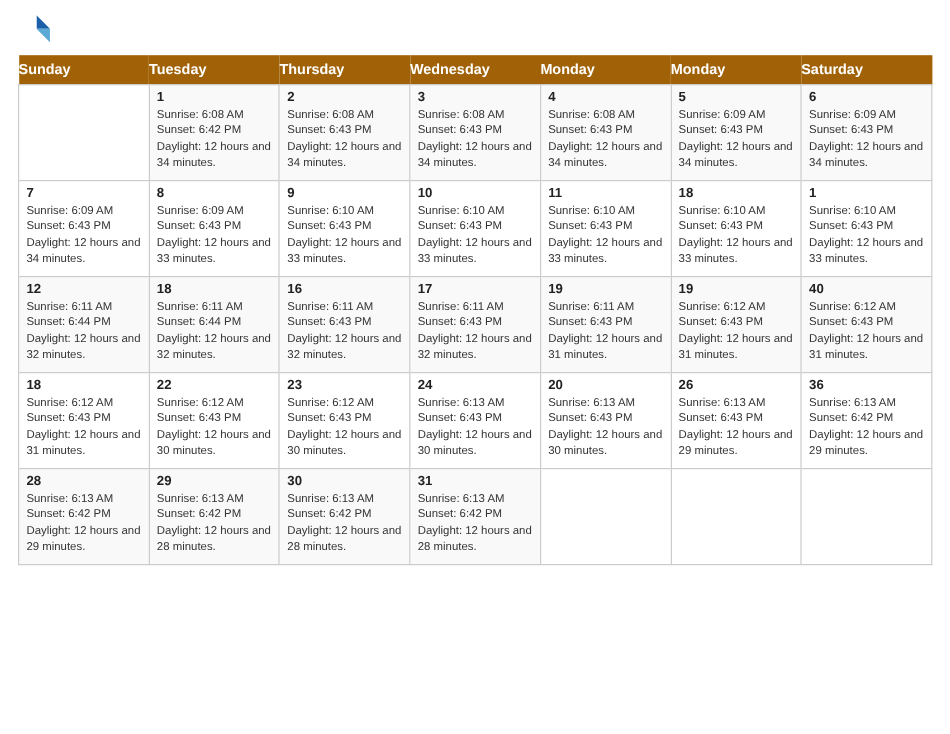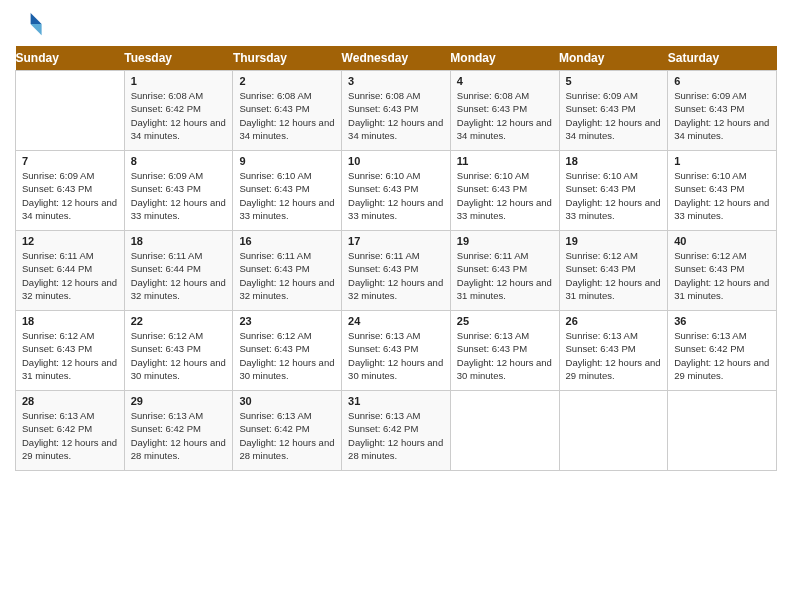--- a/index.html
+++ b/index.html
@@ -227,21 +227,21 @@
           </td>
           <td>
             <span class="day-num">23</span>
             <div class="day-info">Sunrise: 6:12 AM<br>Sunset: 6:43 PM<br>Daylight: 12 hours and 30 minutes.</div>
           </td>
           <td>
             <span class="day-num">24</span>
             <div class="day-info">Sunrise: 6:13 AM<br>Sunset: 6:43 PM<br>Daylight: 12 hours and 30 minutes.</div>
           </td>
           <td>
-            <span class="day-num">25</span>
+            <span class="day-num">20</span>
             <div class="day-info">Sunrise: 6:13 AM<br>Sunset: 6:43 PM<br>Daylight: 12 hours and 30 minutes.</div>
           </td>
           <td>
             <span class="day-num">26</span>
             <div class="day-info">Sunrise: 6:13 AM<br>Sunset: 6:43 PM<br>Daylight: 12 hours and 29 minutes.</div>
           </td>
           <td>
             <span class="day-num">36</span>
             <div class="day-info">Sunrise: 6:13 AM<br>Sunset: 6:42 PM<br>Daylight: 12 hours and 29 minutes.</div>
           </td>

